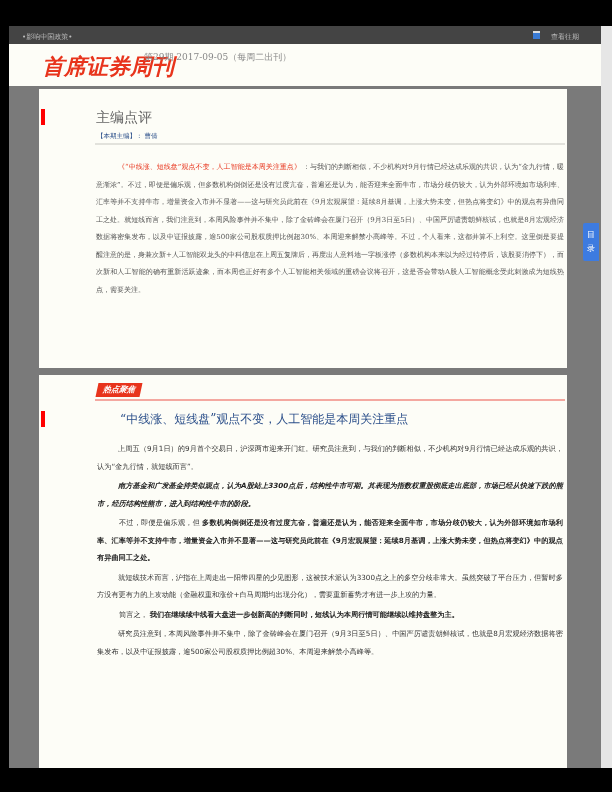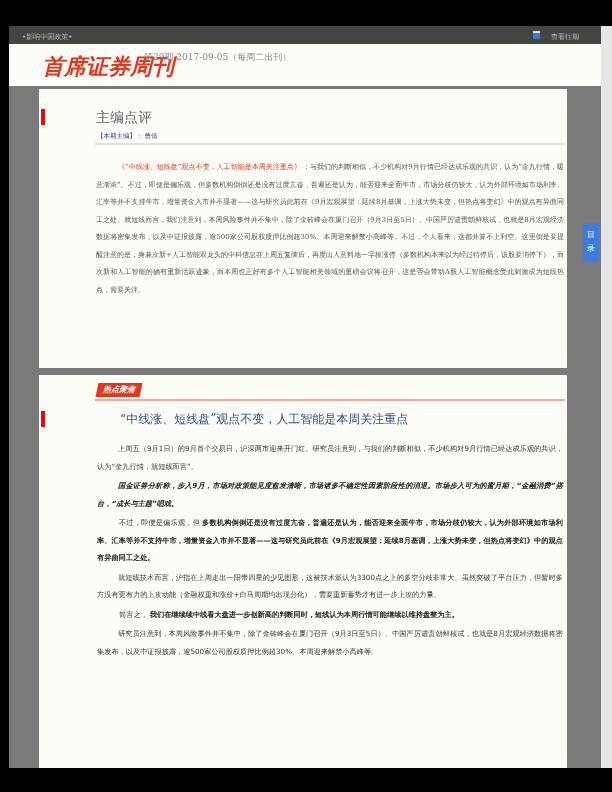--- a/index.html
+++ b/index.html
@@ -73,21 +73,21 @@
 </div>
 
 <div class="panel panel2"></div>
 <div class="tag">热点聚焦</div>
 <div class="tag-rule"></div>
 <div class="redmark" style="top:410px;"></div>
 <div class="p2-title">“中线涨、短线盘”观点不变，人工智能是本周关注重点</div>
 
 <div class="p2-body">
   <p>上周五（9月1日）的9月首个交易日，沪深两市迎来开门红。研究员注意到，与我们的判断相似，不少机构对9月行情已经达成乐观的共识，认为“金九行情，就短线而言”。</p>
-  <p class="bi">国金证券分析称，步入9月，市场对政策能见度愈发清晰，市场诸多不确定性因素阶段性的消退。市场步入可为的蜜月期，“金融消费”搭台，“成长与主题”唱戏。</p>
+  <p class="bi">南方基金和广发基金持类似观点，认为A股站上3300点后，结构性牛市可期。其表现为指数权重股彻底走出底部，市场已经从快速下跌的熊市，经历结构性熊市，进入到结构性牛市的阶段。</p>
   <p><span>不过，即便是偏乐观，但</span><span class="b">多数机构倒倒还是没有过度亢奋，普遍还是认为，能否迎来全面牛市，市场分歧仍较大，认为外部环境如市场利率、汇率等并不支持牛市，增量资金入市并不显著——这与研究员此前在《9月宏观展望：延续8月基调，上涨大势未变，但热点将变幻》中的观点有异曲同工之处。</span></p>
   <p>就短线技术而言，沪指在上周走出一阳带四星的少见图形，这被技术派认为3300点之上的多空分歧非常大。虽然突破了平台压力，但暂时多方没有更有力的上攻动能（金融权重和涨价+白马周期均出现分化），需要重新蓄势才有进一步上攻的力量。</p>
   <p><span>简言之，</span><span class="b">我们在继续续中线看大盘进一步创新高的判断同时，短线认为本周行情可能继续以维持盘整为主。</span></p>
   <p>研究员注意到，本周风险事件并不集中，除了金砖峰会在厦门召开（9月3日至5日）、中国严厉谴责朝鲜核试，也就是8月宏观经济数据将密集发布，以及中证报披露，逾500家公司股权质押比例超30%、本周迎来解禁小高峰等。</p>
 </div>
 
 <div class="toc-tab">目录</div>
 
 <div class="bottom-black"></div>
 

